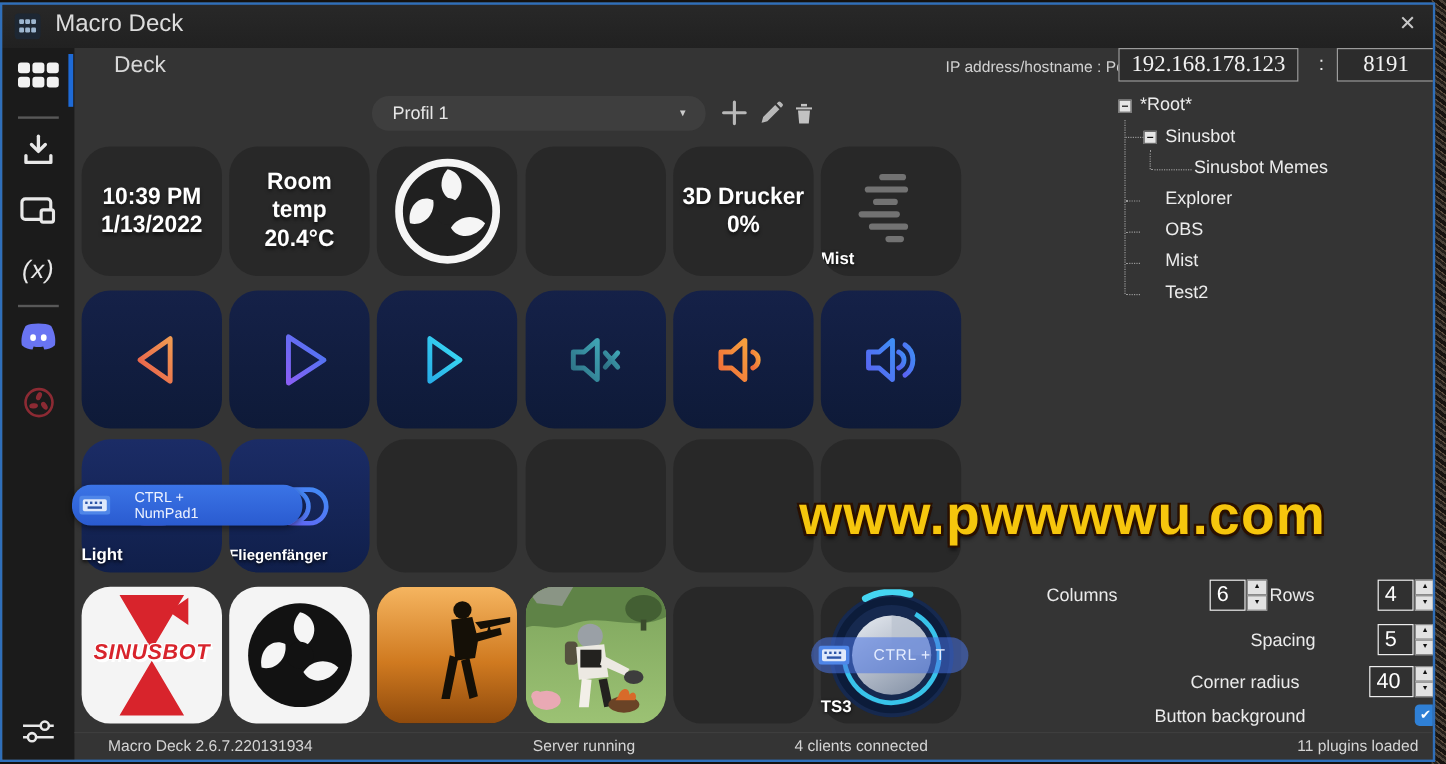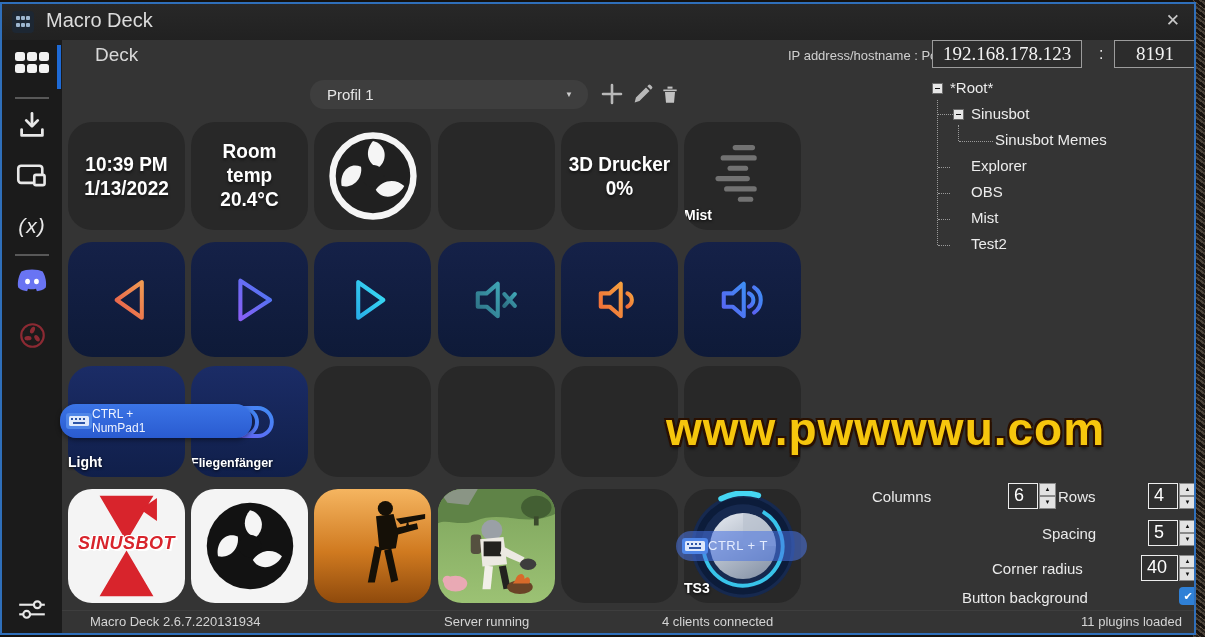--- a/index.html
+++ b/index.html
@@ -37,21 +37,21 @@
             display:flex;align-items:center;justify-content:center;}
   .bg-navy{background:linear-gradient(180deg,#152148 0%,#0e1a38 100%);}
   .bg-navy2{background:linear-gradient(180deg,#1b2c66 0%,#101f4a 100%);}
   .bg-white{background:#f4f4f4;}
   .icon-wrap{position:absolute;inset:0;display:flex;align-items:center;justify-content:center;}
   .btn-lines{position:relative;text-align:center;color:#fff;font-weight:bold;font-size:19px;line-height:1.22;
              text-shadow:0 2px 3px rgba(0,0,0,.55);transform:scaleY(1.04);}
   .btn-label{position:absolute;bottom:7px;left:0;right:0;text-align:left;font-weight:bold;color:#fff;
              font-size:14px;text-shadow:0 1px 3px rgba(0,0,0,.85);z-index:6;}
   .btn-label.small{font-size:12.5px;}
-  .hotkey{position:absolute;display:flex;align-items:center;gap:0;padding:0 10px 0 6px;border-radius:16px;
+  .hotkey{position:absolute;display:flex;align-items:center;gap:20px;padding:0 10px 0 6px;border-radius:16px;
           box-sizing:border-box;z-index:5;}
   .hk-wide{left:-8px;top:38px;height:34px;width:192px;background:linear-gradient(#3b74e6,#2a5bd0);
            box-shadow:0 2px 5px rgba(0,0,0,.45);}
   .hk-ts3{left:-8px;top:42px;height:30px;width:131px;background:rgba(72,115,225,.55);border-radius:15px;}
   .hk-lines{font-size:12px;color:#eef3ff;line-height:1.2;white-space:nowrap;}
   .hk-ts3 .hk-lines{font-size:13px;letter-spacing:.5px;color:#e4ecff;}
   .kb{display:inline-flex;}
   .sinus-text{position:absolute;top:50%;left:0;right:0;transform:translateY(-60%);text-align:center;
       font-weight:bold;font-style:italic;font-size:18px;color:#d8242c;letter-spacing:.5px;
       text-shadow:-1px -1px 0 #fff,1px -1px 0 #fff,-1px 1px 0 #fff,1px 1px 0 #fff,2px 2px 0 #fff;z-index:4;}

